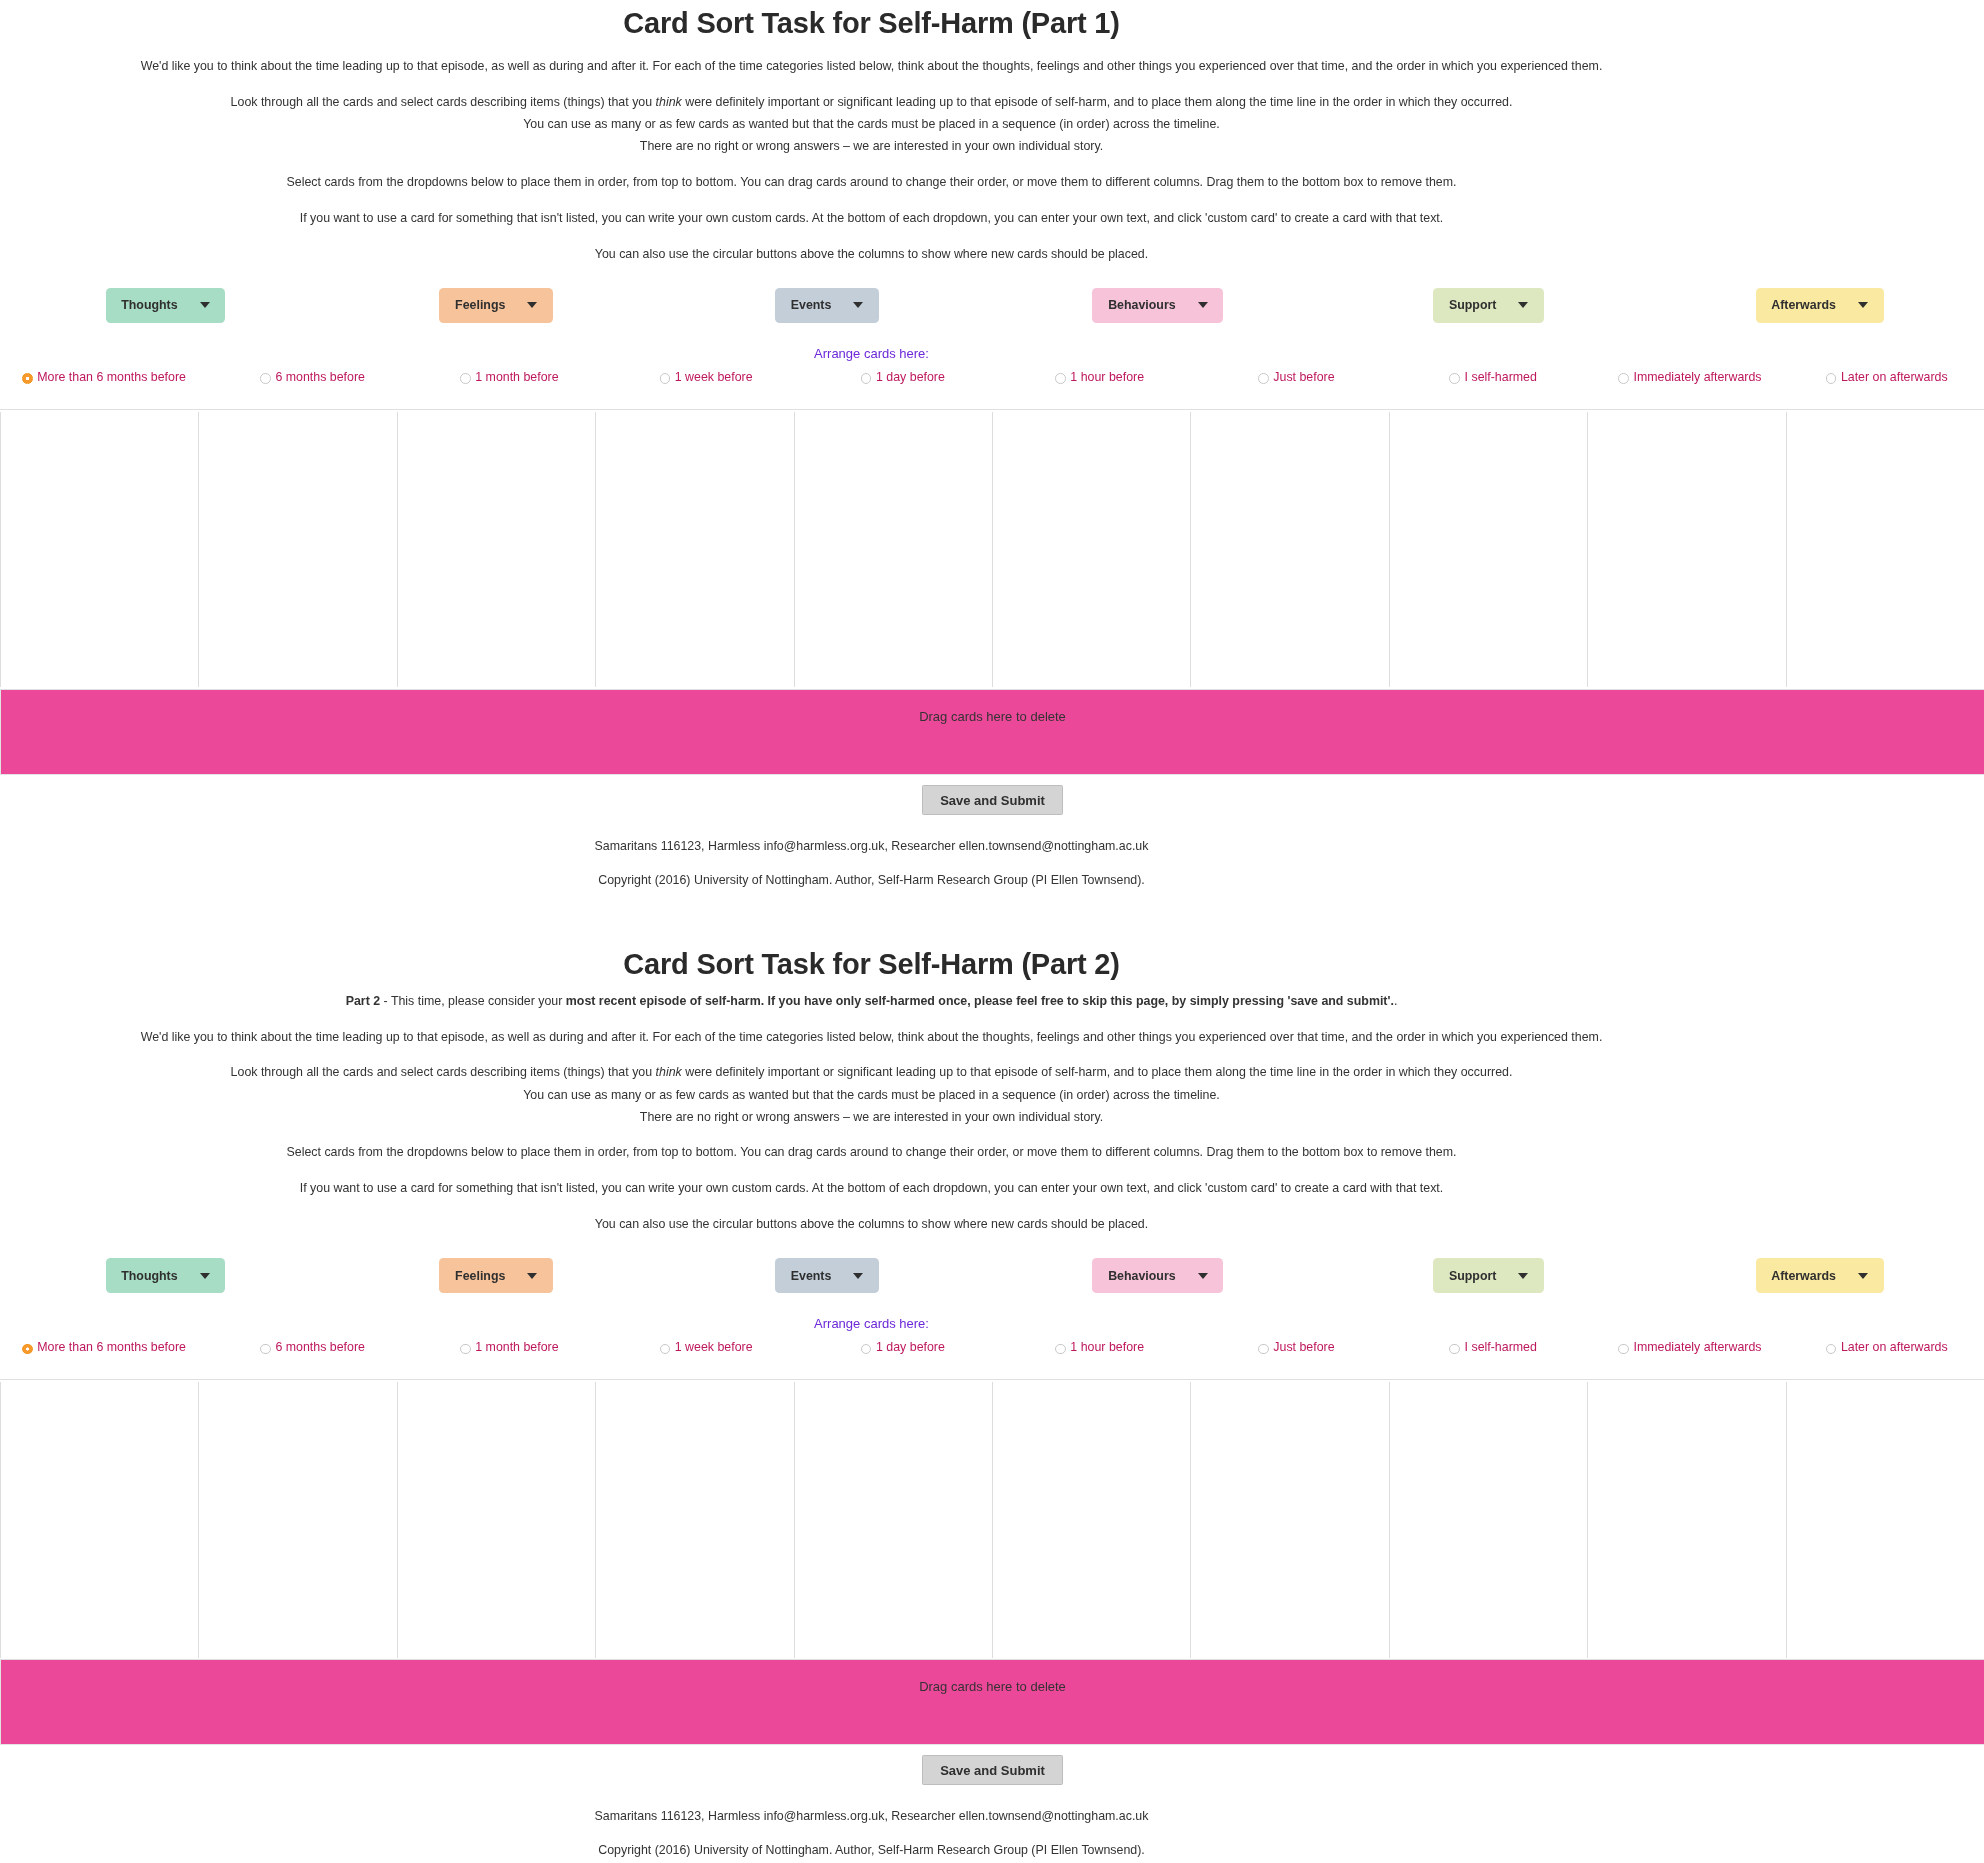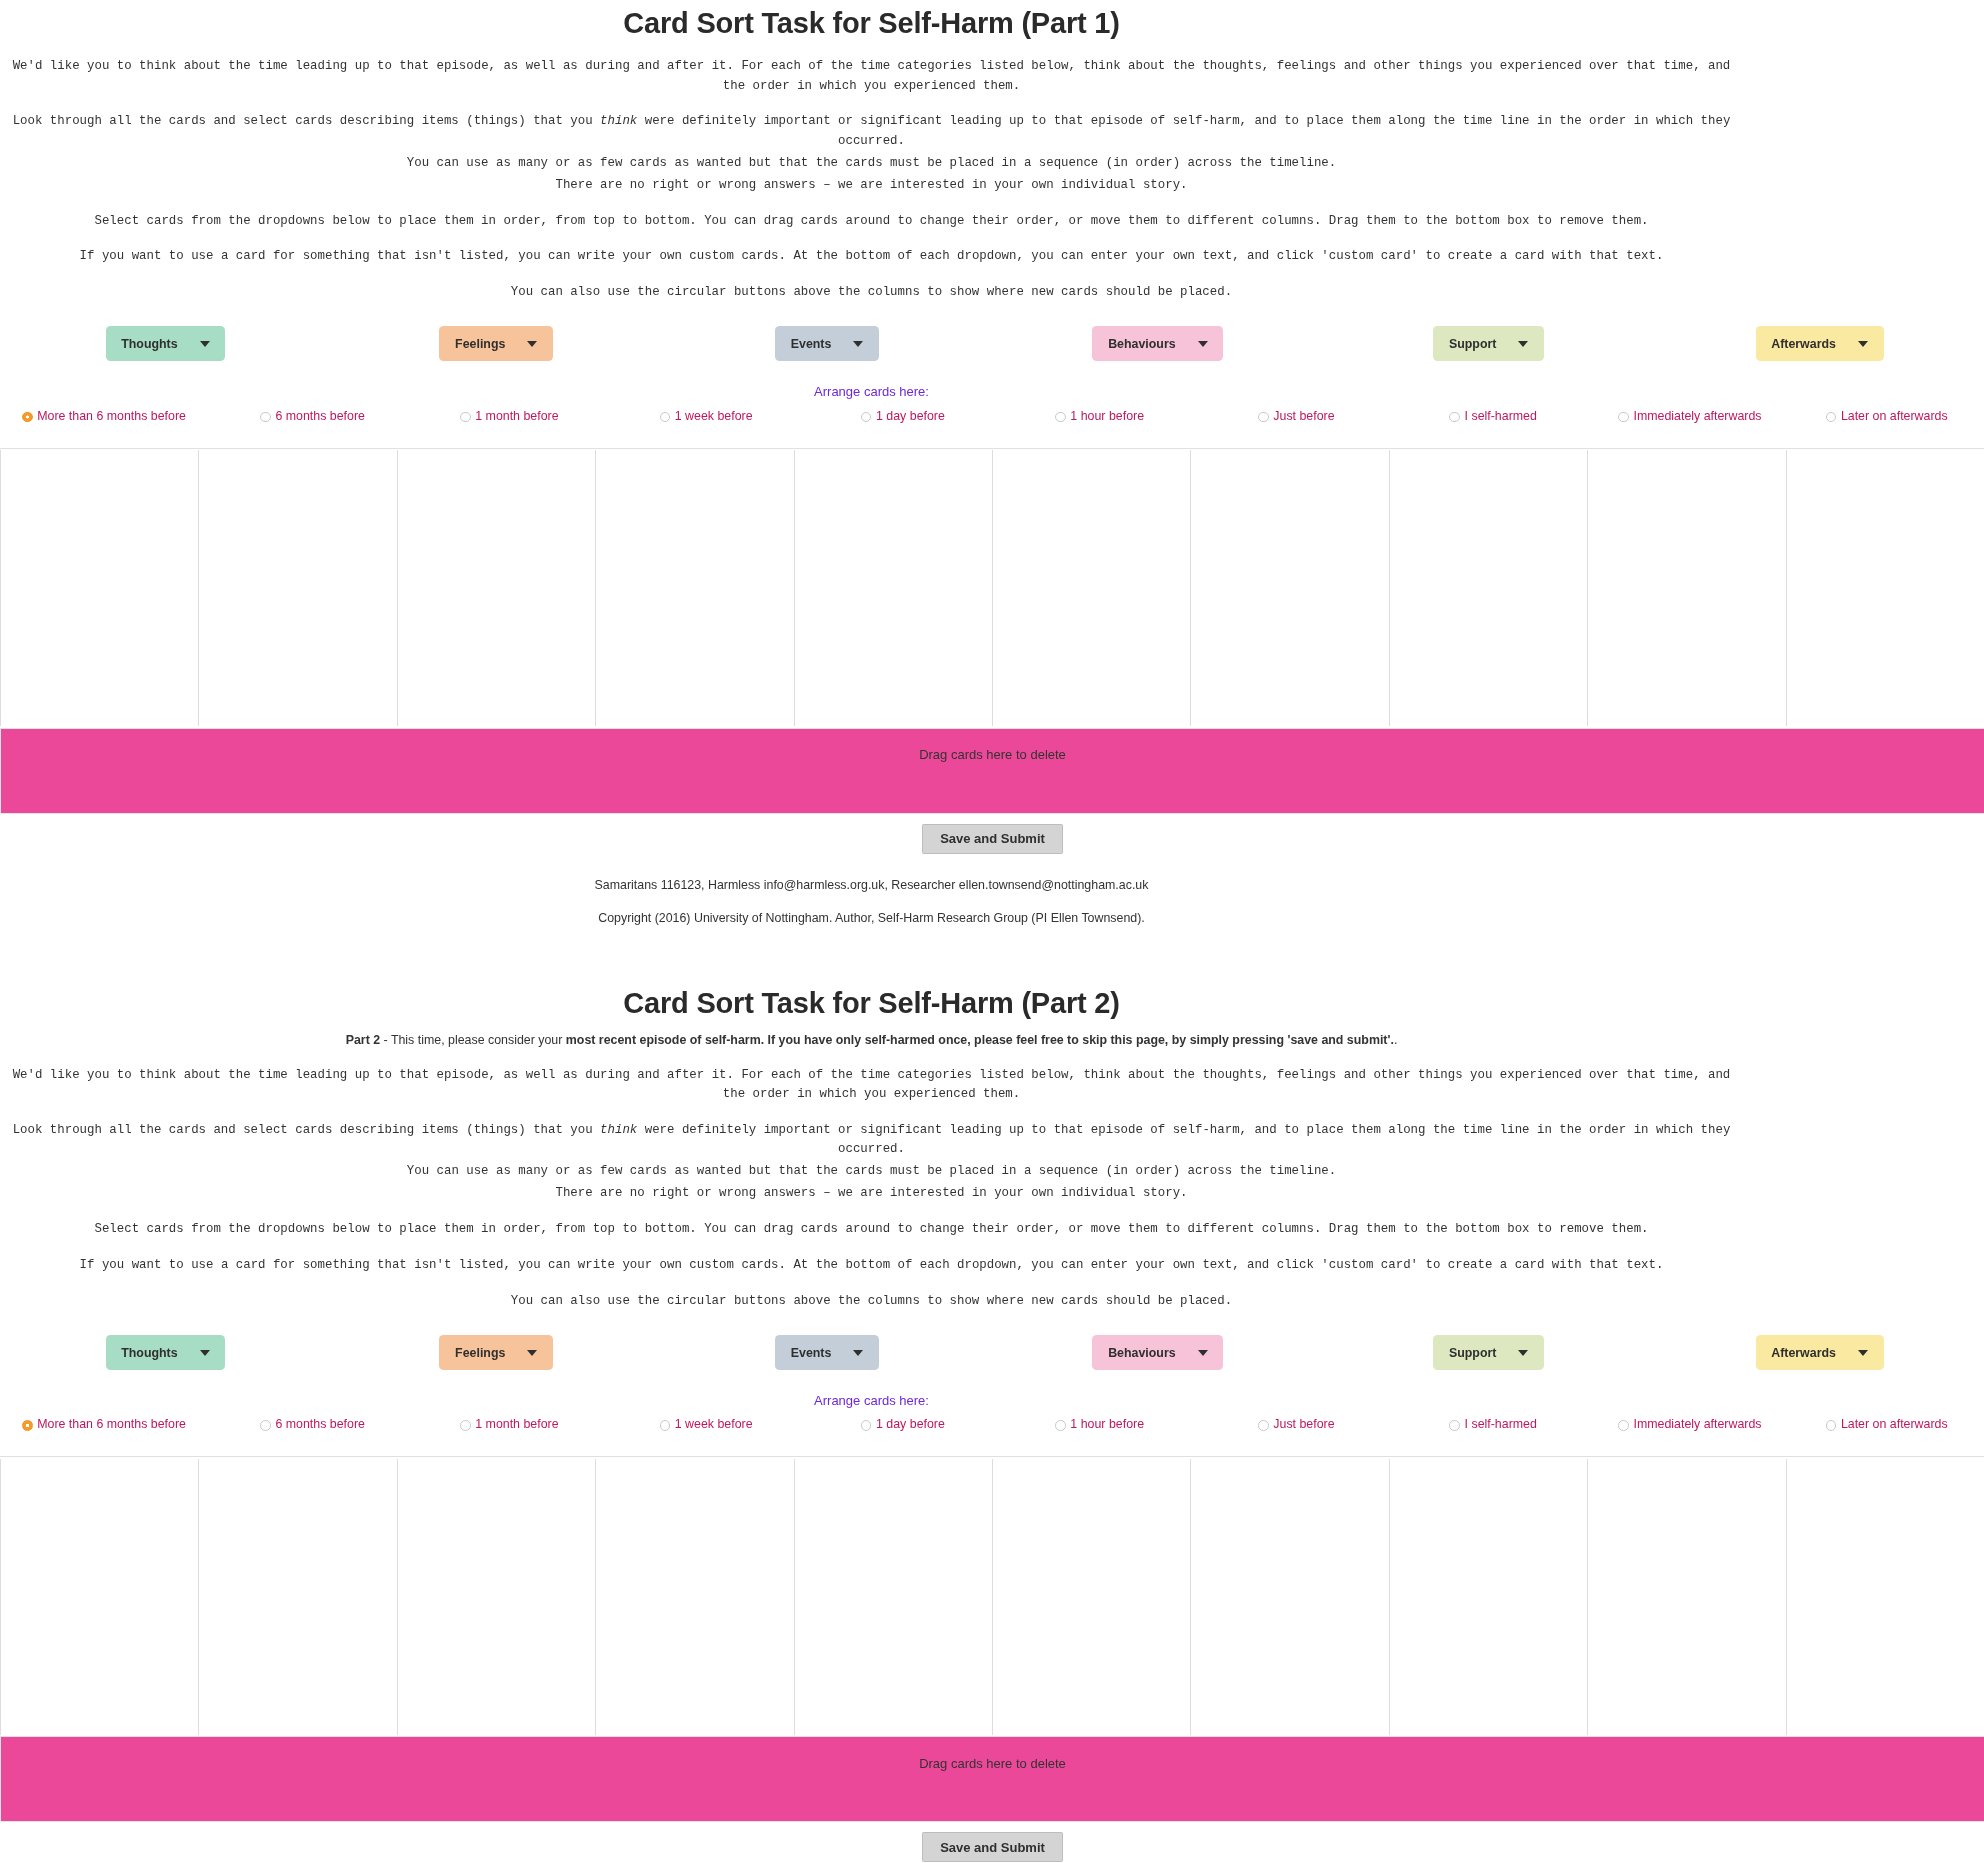--- a/index.html
+++ b/index.html
@@ -41,21 +41,20 @@
   }
   .subtitle b { font-weight: bold; }
 
   .para {
     text-align: center;
     font-size: 12.4px;
     color: #333;
     line-height: 1.55;
     margin: 0;
     padding-top: 16.6px;
-    font-family: Liberation Mono, monospace;
   }
   .para.tight { padding-top: 2.8px; }
   .para i { font-style: italic; }
 
   
   .cat-row {
     display: flex;
     width: 1985px;
     padding-top: 24px;
   }

